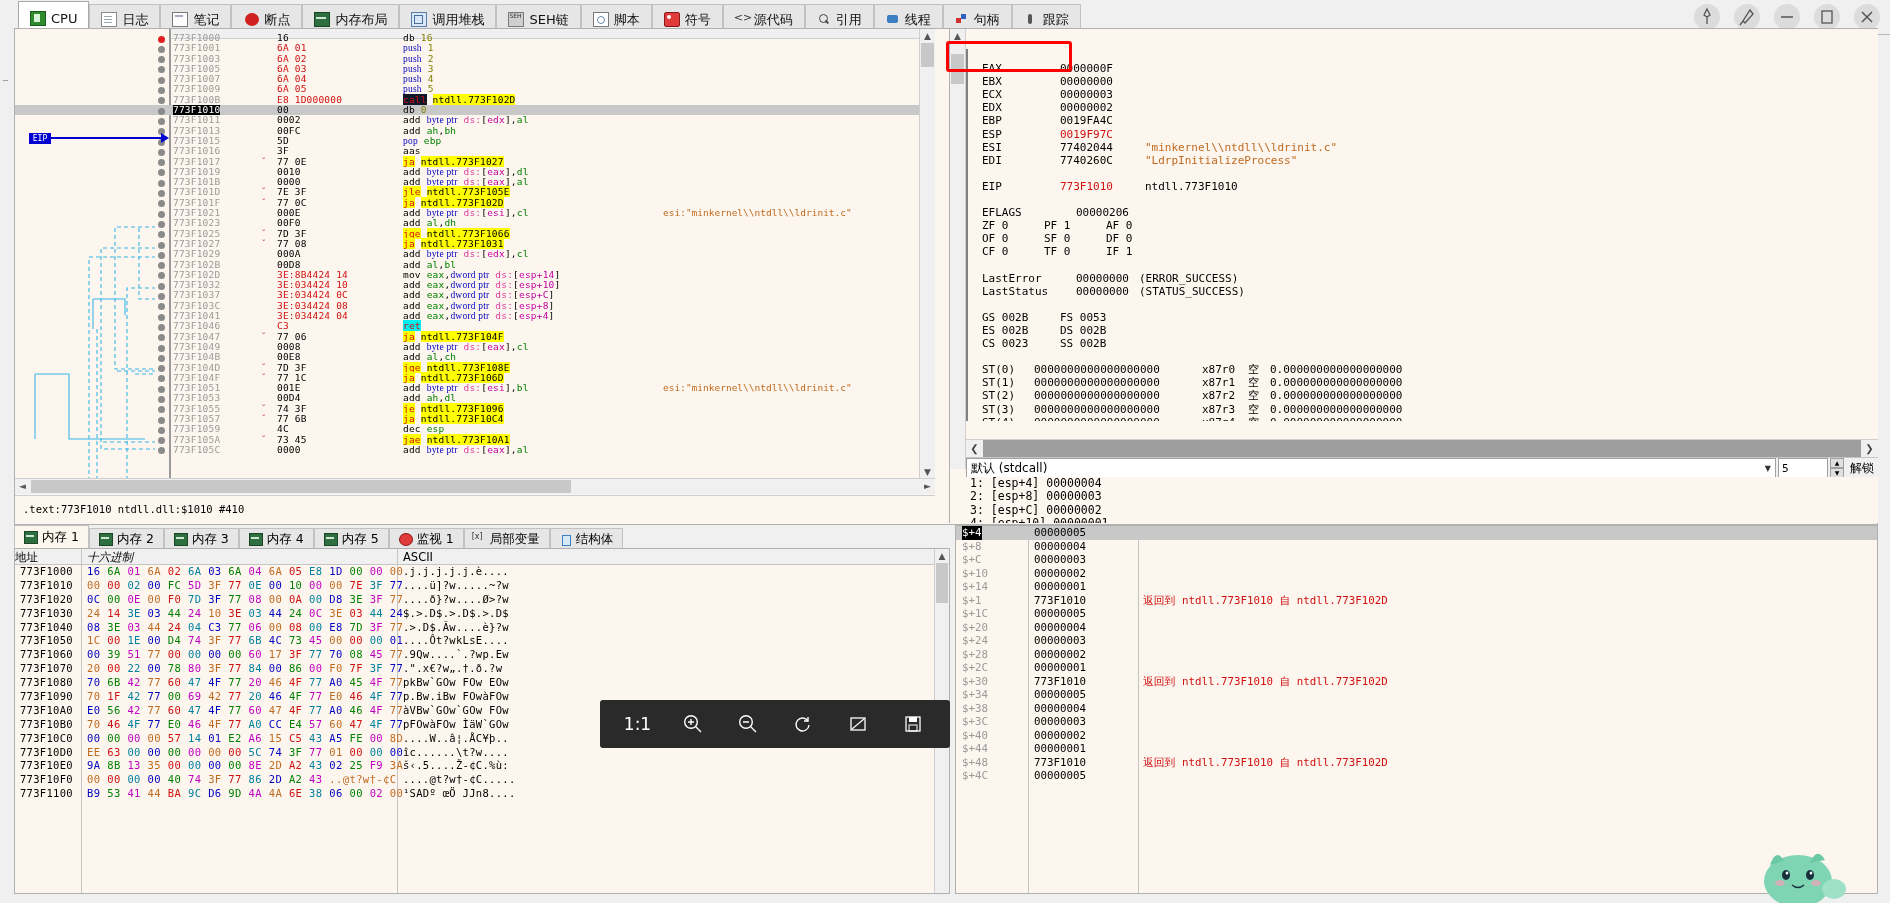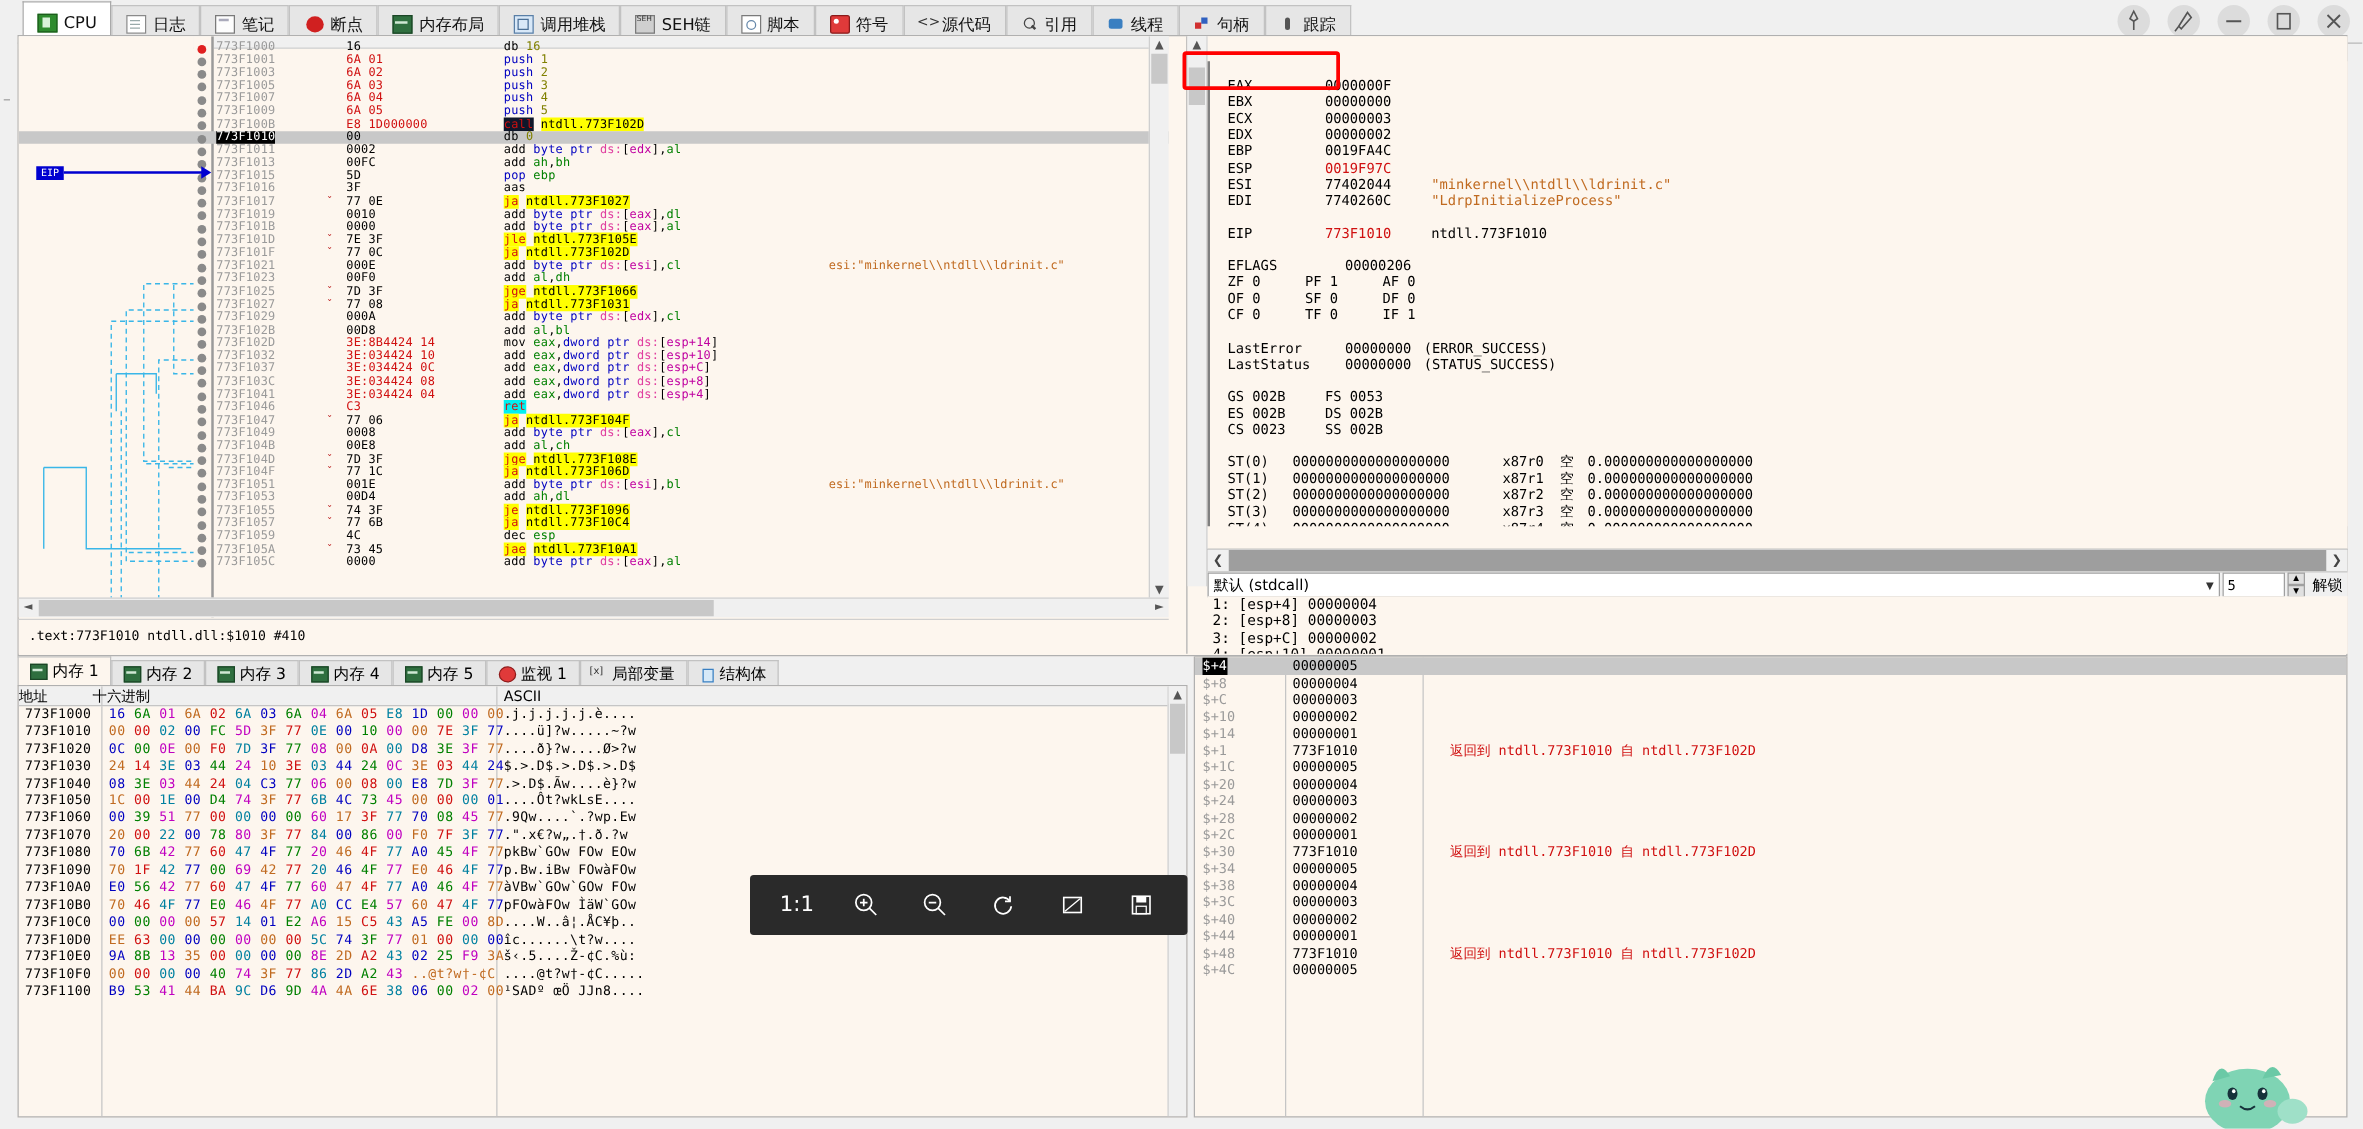--- a/index.html
+++ b/index.html
@@ -67,21 +67,21 @@
   .drow .arrowcol{position:absolute;left:246px;color:#c03030;font-size:9px;}
   .drow .bytes{position:absolute;left:262px;color:#000;letter-spacing:.2px;}
   .drow .bytes .seg{color:#d01010;}
   .drow .mn{position:absolute;left:388px;letter-spacing:.2px;}
   .drow .cmt{position:absolute;left:648px;color:#c06a20;}
   .drow.cur{background:#c8c8c8;} .kw2{color:#000;} .reg{color:#c000a0;}
   .hl-jmp{background:#ffff00;color:#d01010;} .hl-jmp .tgt{color:#000;}
   .hl-call{background:#0f172a;color:#d01010;}
   .hl-call-t{background:#ffff00;color:#000;}
   .hl-ret{background:#00f0f0;color:#d01010;}
-  .num{color:#808000;} .grn{color:#008000;} .blu{color:#0000c0;}
+  .num{color:#808000;} .grn{color:#008000;} .blu{color:#0000c0;font-family:Liberation Serif, serif;}
   .pk{color:#e040a0;}
 
   .eipflag{position:absolute;left:14px;top:104px;width:22px;height:11px;background:#0000d0;color:#fff;font-size:8px;
            font-family:"DejaVu Sans Mono",monospace;line-height:11px;text-align:center;}
   .eipline{position:absolute;left:36px;top:108px;width:112px;height:2px;background:#0000d0;}
   .eiptri{position:absolute;left:146px;top:104px;width:0;height:0;border-left:8px solid #0000d0;border-top:5px solid transparent;border-bottom:5px solid transparent;}
 
   .vscroll{position:absolute;right:0;top:0;width:15px;height:450px;background:#f0f0f0;border-left:1px solid #cfcfcf;}
   .vthumb{position:absolute;left:1px;top:14px;width:13px;height:24px;background:#c8c8c8;}
   .vsarr{position:absolute;left:0;width:15px;height:14px;text-align:center;line-height:14px;font-size:9px;color:#555;background:#f0f0f0;}
@@ -138,40 +138,40 @@
   .ic-watch{background:#e03a3a;border-radius:50%;border:1px solid #901b1b;}
   .ic-local{background:transparent;}
   .ic-local:after{content:"[x]";position:absolute;left:-2px;top:-2px;font-size:8px;color:#333;}
   .ic-struct{background:transparent;}
   .ic-struct:after{content:"";position:absolute;left:2px;top:1px;width:7px;height:9px;border:1px solid #3a7fc1;background:#d6e9f8;}
 
   
   .dump{position:absolute;left:14px;top:548px;width:934px;height:344px;background:#fdf6ee;border:1px solid #b0b0b0;overflow:hidden;}
   .dumphdr{position:relative;height:15px;background:#f0f0f0;border-bottom:1px solid #c5c5c5;font-size:11.5px;}
   .dumphdr span{position:absolute;top:1px;}
-  .dumphdr .s1{left:0;} .dumphdr .s2{left:59px;} .dumphdr .s3{left:388px;}
+  .dumphdr .s1{left:0;} .dumphdr .s2{left:72px;font-style:italic;} .dumphdr .s3{left:388px;}
   .dumphdr .d1{position:absolute;left:66px;top:0;width:1px;height:15px;background:#c5c5c5;}
   .dumphdr .d2{position:absolute;left:382px;top:0;width:1px;height:15px;background:#c5c5c5;}
   .dumprows{position:absolute;left:0;top:16px;width:920px;font-family:"DejaVu Sans Mono","Liberation Mono",monospace;font-size:10.5px;}
   .mrow{position:relative;height:13.9px;line-height:13.9px;white-space:nowrap;}
   .mrow .maddr{position:absolute;left:5px;color:#000;letter-spacing:.3px;}
   .mrow .mhex{position:absolute;left:72px;letter-spacing:.4px;}
   .mrow .masc{position:absolute;left:388px;color:#000;letter-spacing:.3px;}
   .mvline{position:absolute;top:16px;width:1px;background:#c5c5c5;}
   .dumpscroll{position:absolute;right:0;top:0;width:14px;height:344px;background:#f0f0f0;border-left:1px solid #cfcfcf;}
   .dumpthumb{position:absolute;left:1px;top:14px;width:12px;height:40px;background:#c8c8c8;}
 
   
   .stackpane{position:absolute;left:955px;top:525px;width:921px;height:367px;background:#fdf6ee;border:1px solid #b0b0b0;overflow:hidden;
              font-family:"DejaVu Sans Mono","Liberation Mono",monospace;font-size:10.8px;}
   .srow{position:relative;height:13.5px;line-height:13.5px;white-space:nowrap;}
   .srow .soff{position:absolute;left:6px;color:#9a9a9a;}
   .srow.sel .soff{background:#000;color:#fff;}
   .srow .sval{position:absolute;left:78px;color:#000;}
-  .srow .scmt{position:absolute;left:204px;color:#d01010;}
+  .srow .scmt{position:absolute;left:187px;color:#d01010;}
   .stackdiv{position:absolute;left:72px;top:0;bottom:0;width:1px;background:#c5c5c5;}
   .stackdiv2{position:absolute;left:182px;top:0;bottom:0;width:1px;background:#c5c5c5;}
   .srow.sel{background:#c8c8c8;}
   .srow.sel .sval{color:#000;}
 
   
   .btoolbar{position:absolute;left:600px;top:700px;width:350px;height:48px;background:#2a2a2a;border-radius:3px;
             display:flex;align-items:center;justify-content:space-around;padding:0 10px;box-sizing:border-box;}
   .btoolbar .bi{color:#fff;font-size:17px;display:flex;align-items:center;justify-content:center;width:38px;height:38px;}
 

